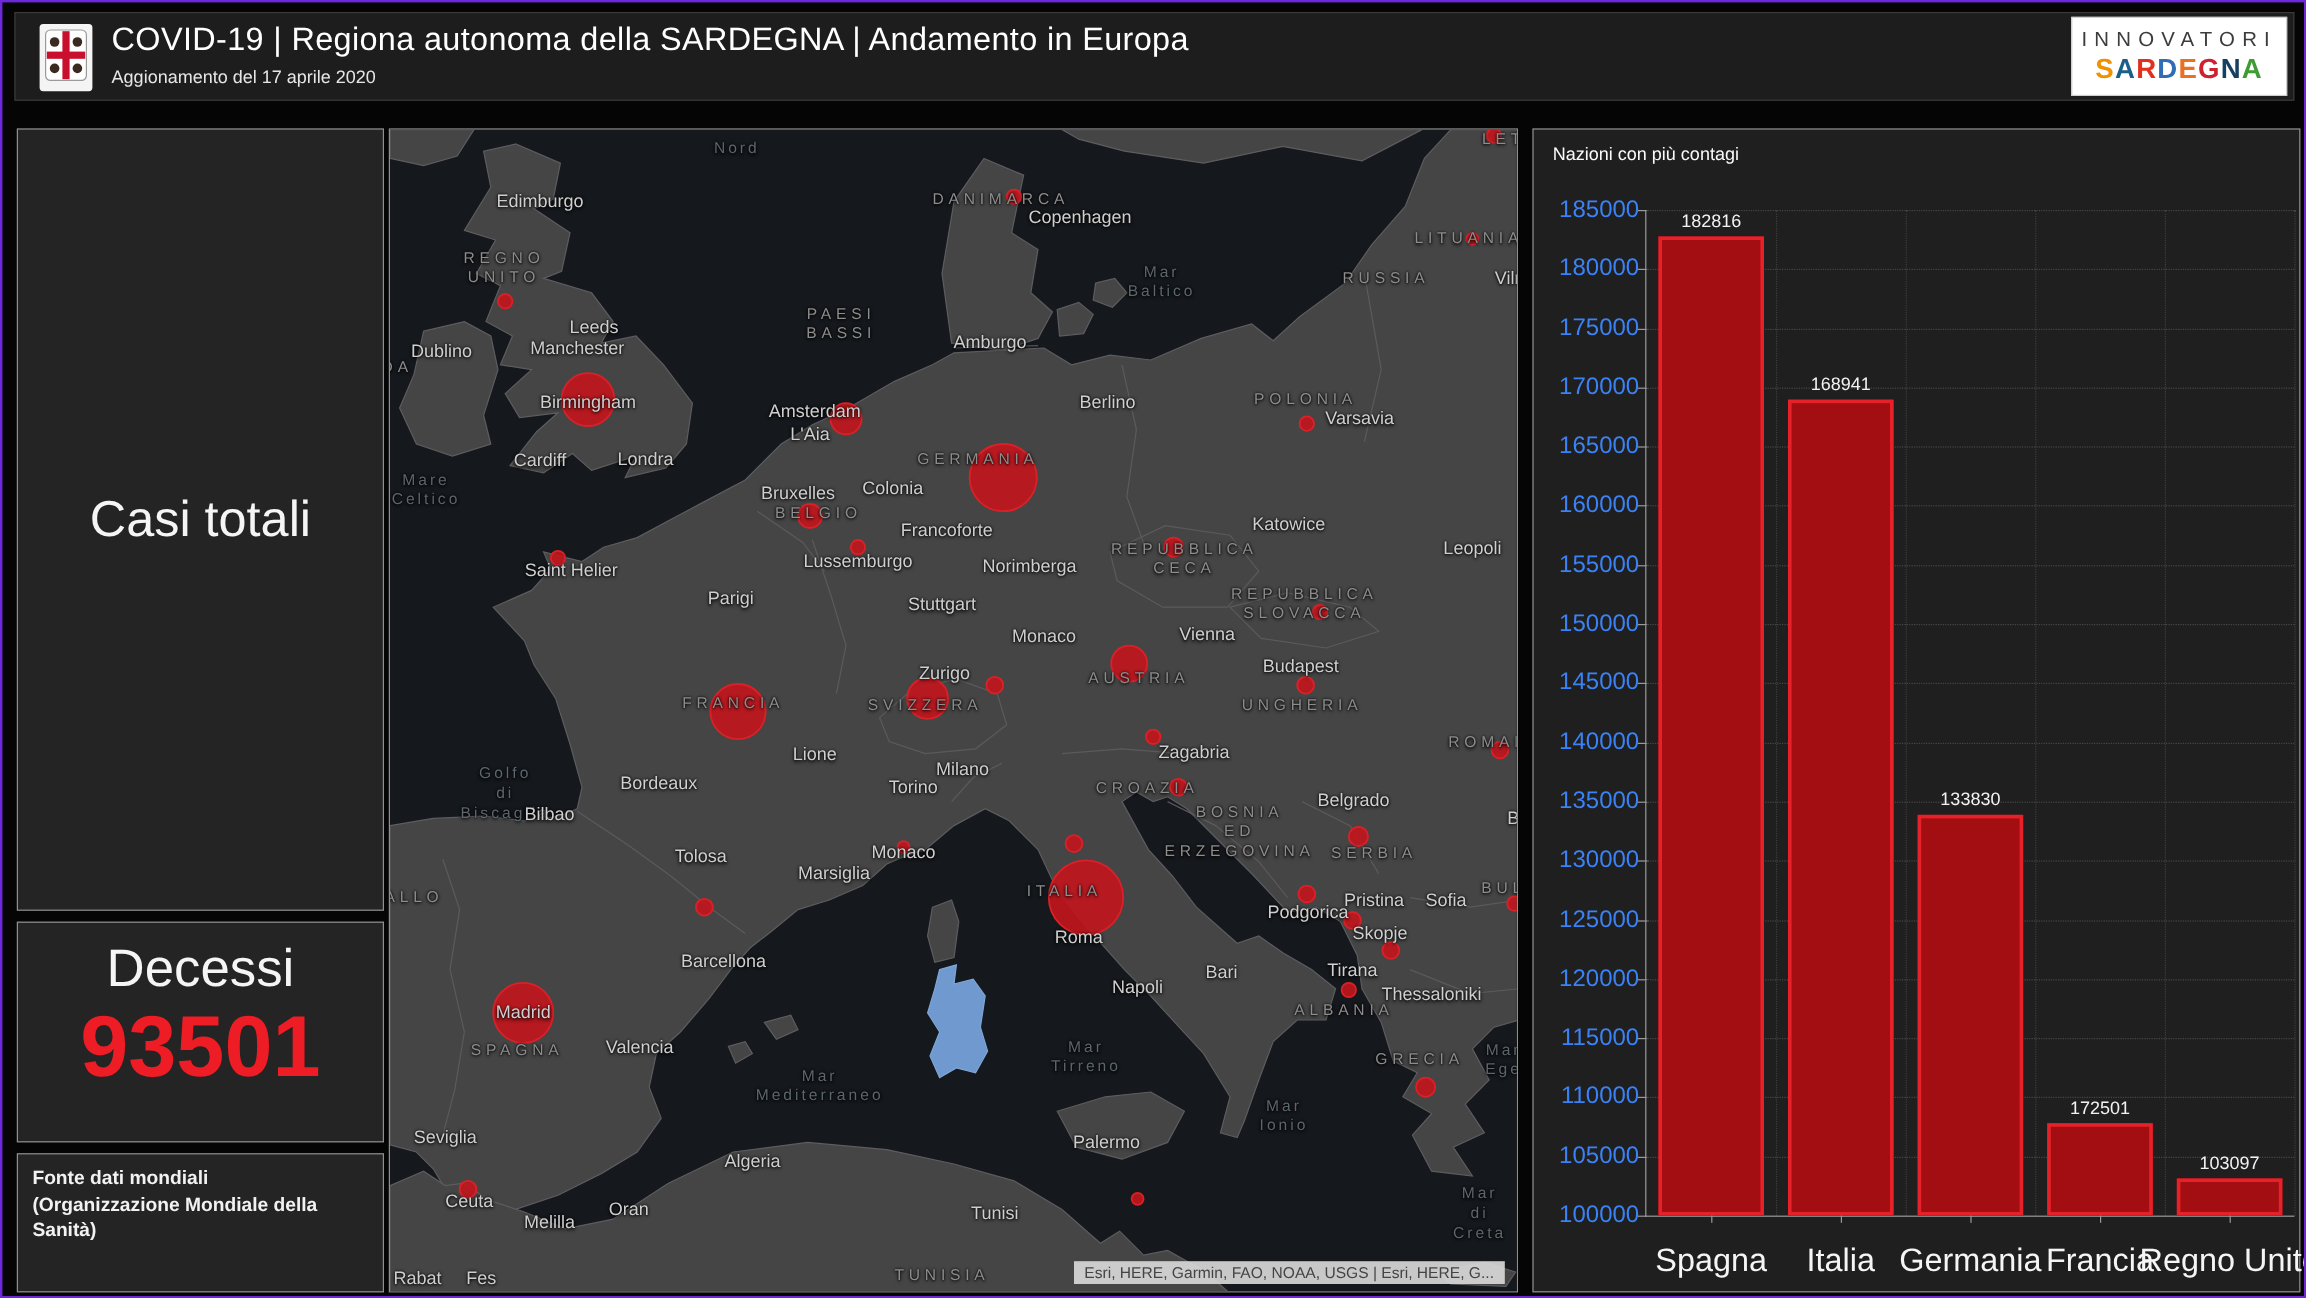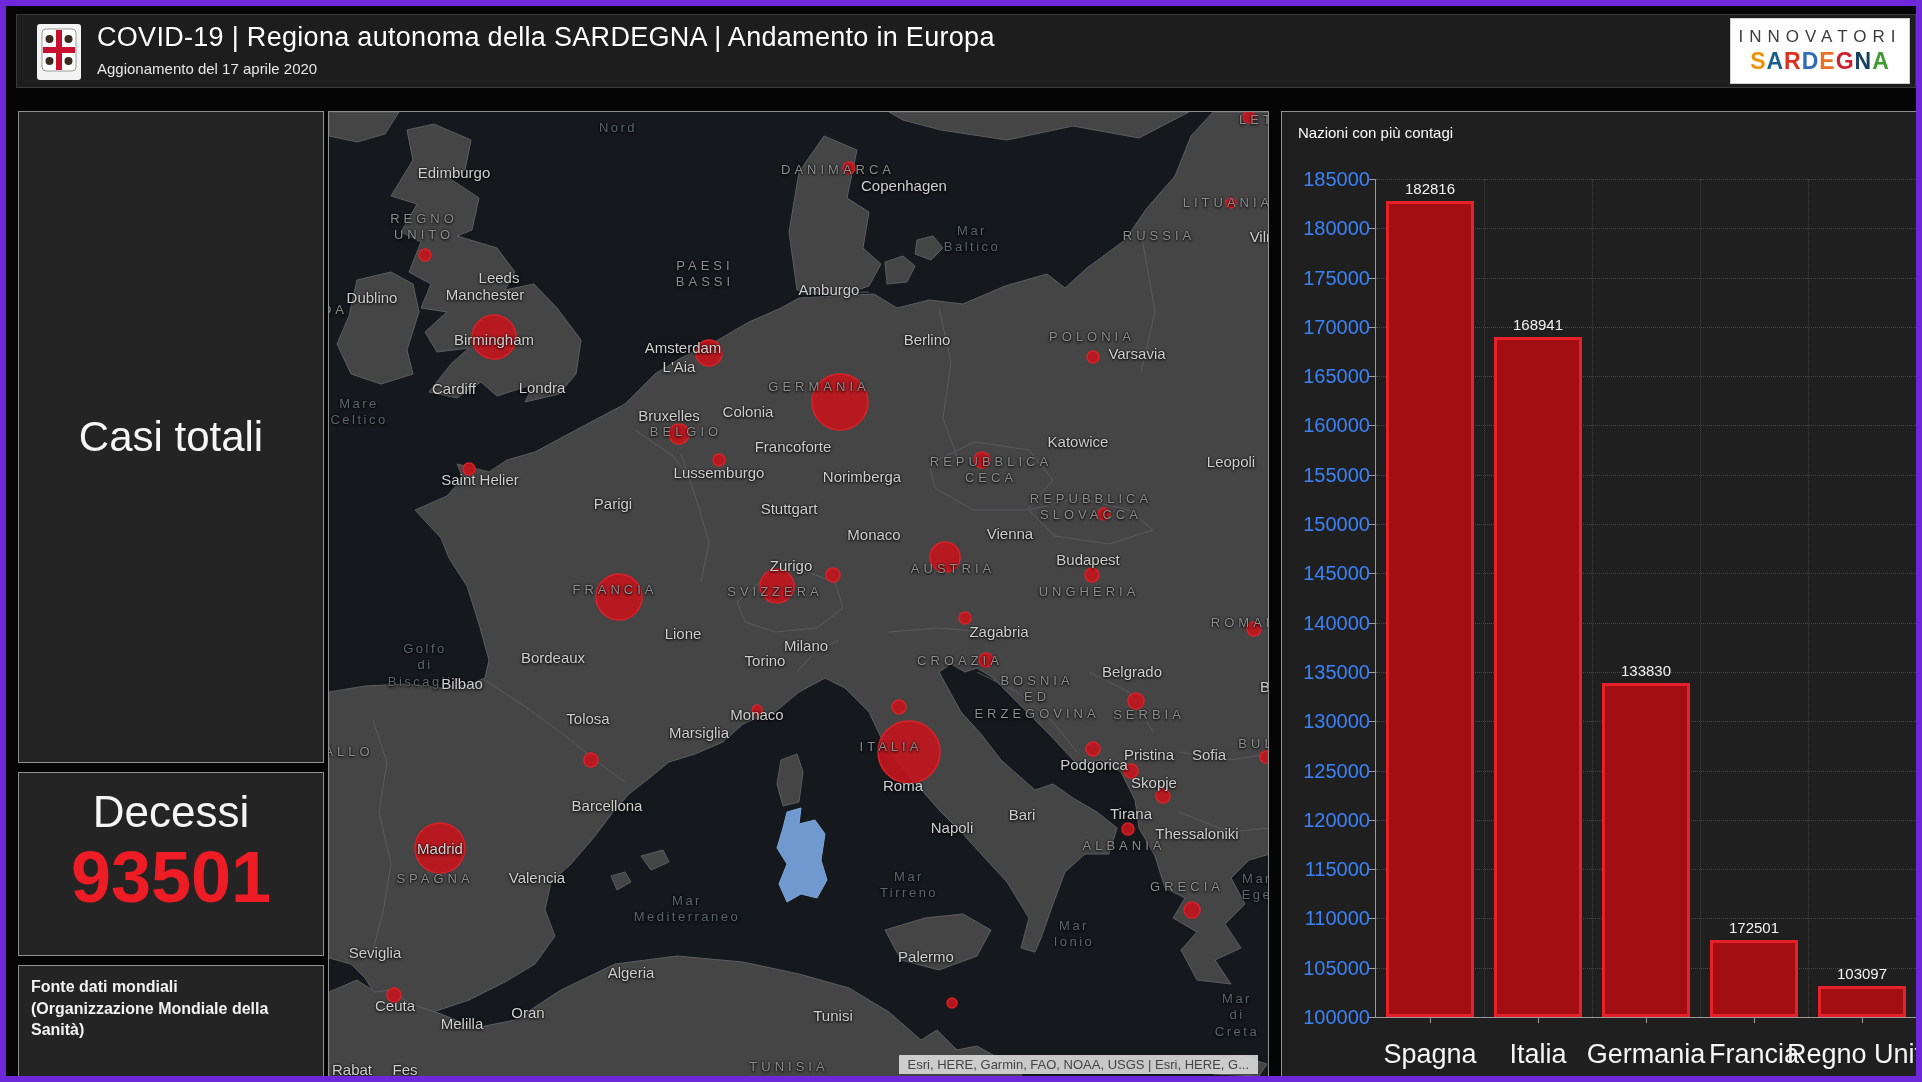--- a/index.html
+++ b/index.html
@@ -1,16 +1,16 @@
 <!DOCTYPE html>
 <html><head>
 <meta charset="utf-8">
 <style>
   html,body{margin:0;padding:0;background:#000;}
-  #page{position:relative;width:1922px;height:1082px;background:#050505;border:6px solid #6d28d9;box-sizing:border-box;overflow:hidden;font-family:"Liberation Sans",sans-serif;text-decoration:underline;}
+  #page{position:relative;width:1922px;height:1082px;background:#050505;border:2px solid #6d28d9;box-sizing:border-box;overflow:hidden;font-family:"Liberation Sans",sans-serif;text-decoration:underline;}
 
   
   #header{position:absolute;left:10px;top:8px;width:1900px;height:74px;background:#1d1d1d;border:1px solid #3a3a3a;box-sizing:border-box;}
   #crest{position:absolute;left:20px;top:9px;width:44px;height:56px;background:#f4f4f4;border-radius:3px;display:flex;align-items:center;justify-content:center;}
   #htext{position:absolute;left:80px;top:7px;}
   #htitle{color:#ffffff;font-size:27px;font-weight:400;letter-spacing:.3px;}
   #hsub{color:#e6e6e6;font-size:15px;margin-top:7px;}
   #brand{position:absolute;right:5px;top:3px;width:180px;height:66px;background:#ffffff;display:flex;flex-direction:column;align-items:center;justify-content:center;border:1px solid #cfcfcf;box-sizing:border-box;}
   #brand-top{color:#3c3c3c;font-size:17px;letter-spacing:6px;font-weight:400;}
   #brand-bottom{font-size:23px;font-weight:bold;letter-spacing:1px;margin-top:1px;}

